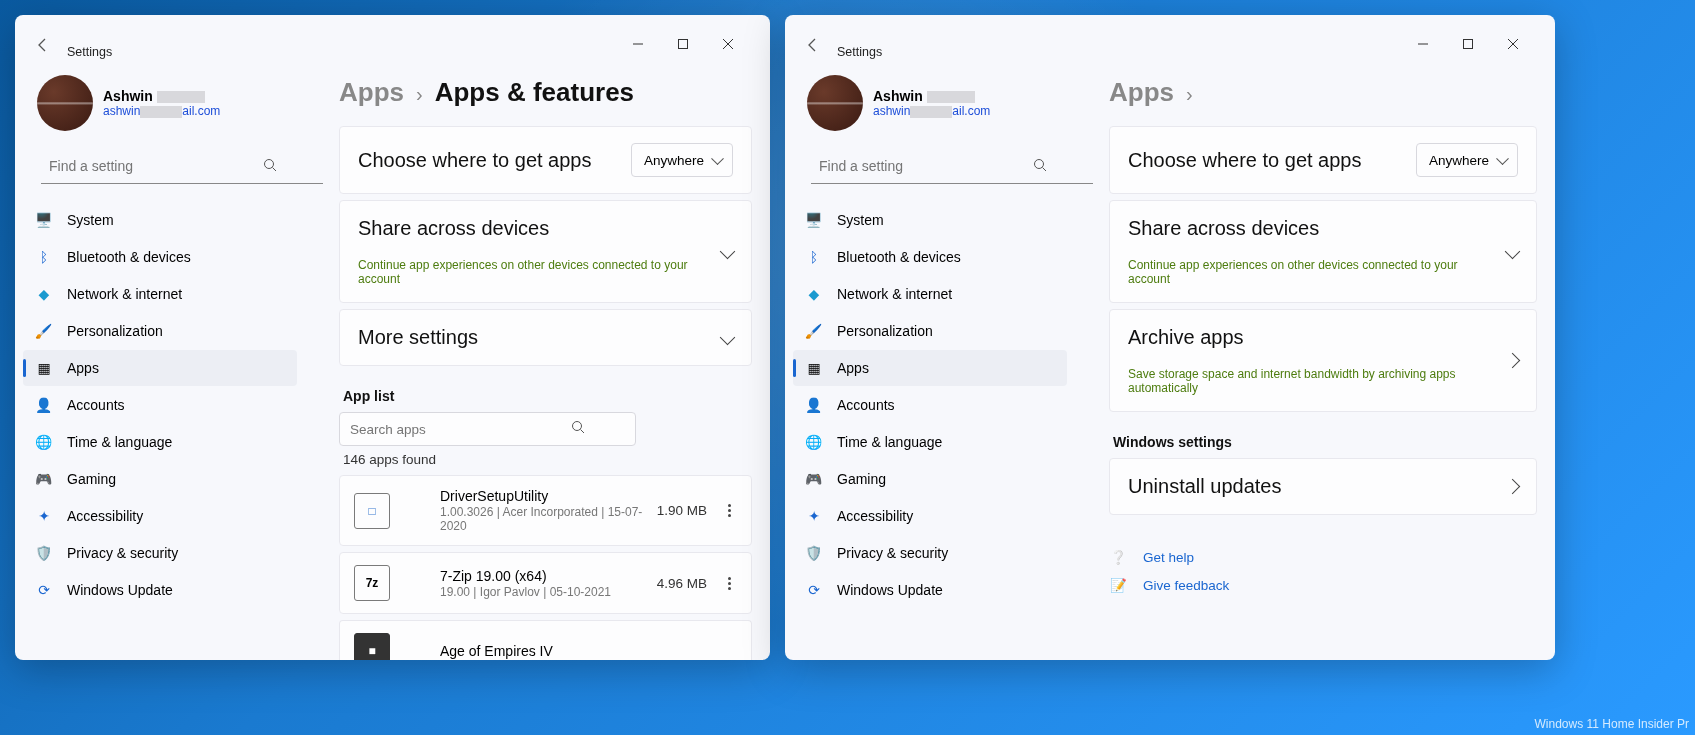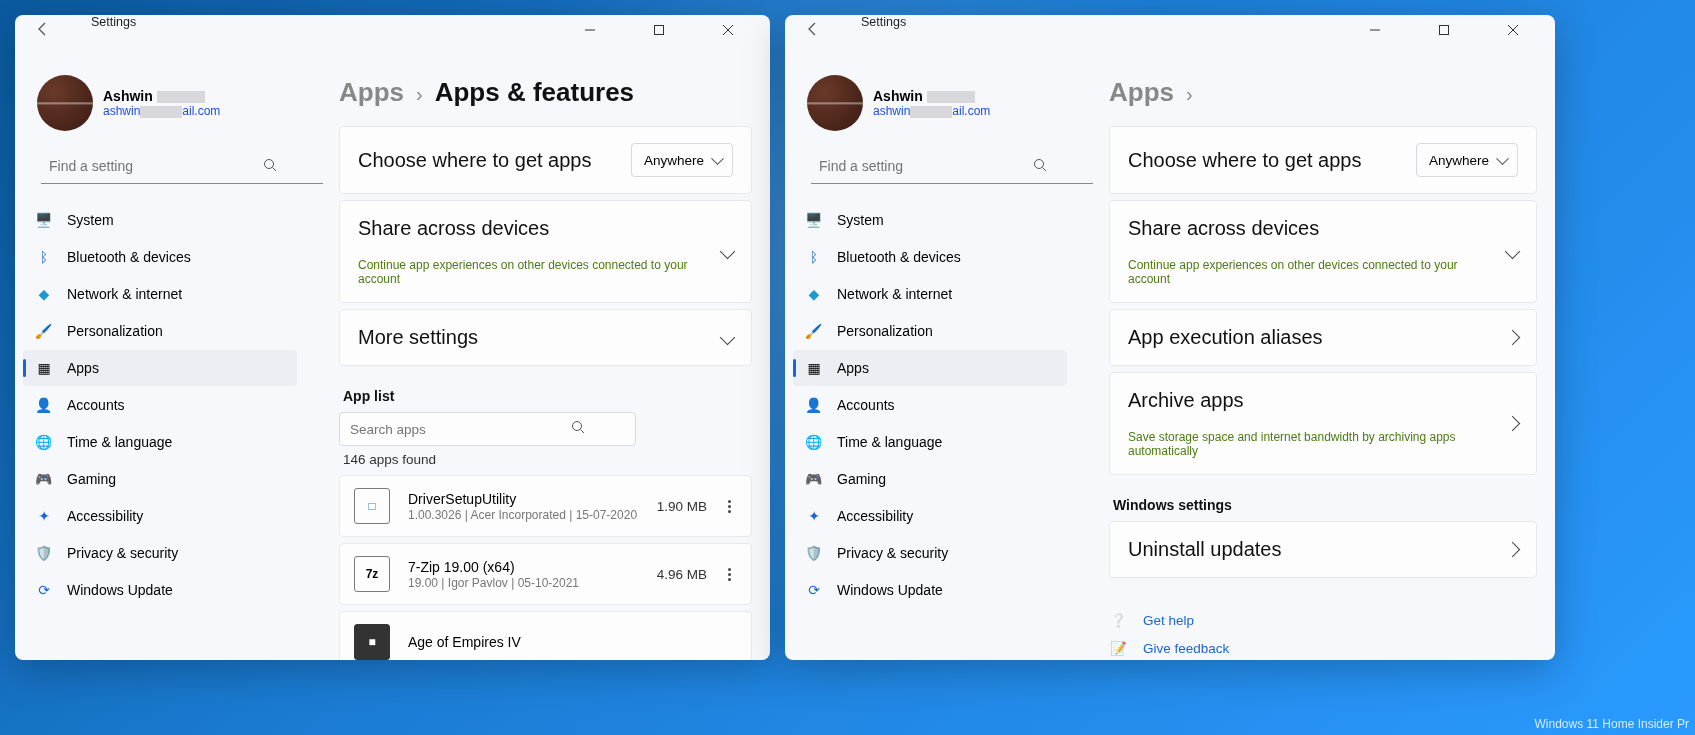--- a/index.html
+++ b/index.html
@@ -30,23 +30,22 @@
     display: flex;
     flex-direction: column;
     overflow: hidden;
   }
   .win-left { left: 15px; width: 755px; }
   .win-right { left: 785px; width: 770px; }
 
   .titlebar {
     height: 44px;
     display: flex;
-    align-items: flex-start;
+    align-items: flex-end;
     padding: 0 20px 0 14px;
-    gap: 24px;
   }
   .back-btn {
     width: 28px; height: 28px;
     display: flex; align-items: center; justify-content: center;
     color: #555;
   }
   .settings-title {
     font-size: 12.5px;
     margin-left: 10px;
     color: #222;
@@ -255,21 +254,21 @@
   }
   .app-icon {
     width: 34px; height: 34px;
     border: 1px solid #7a7a7a;
     border-radius: 3px;
     display: flex; align-items: center; justify-content: center;
     margin-right: 18px;
     font-size: 12px;
     font-weight: 600;
   }
-  .app-info { flex: 1; }
+  .app-info { flex: 1; margin-left: 32px; }
   .app-name { font-size: 14px; }
   .app-meta { font-size: 12px; color: #777; margin-top: 1px; }
   .app-size { font-size: 13.5px; color: #333; margin-right: 14px; }
   .app-more { width: 16px; display:flex; flex-direction:column; align-items:center; gap:2px;}
   .app-more span { width:3px; height:3px; border-radius:50%; background:#444; }
 
   .link-row {
     display: flex;
     align-items: center;
     gap: 14px;
@@ -578,28 +577,20 @@
       <div class="card">
         <div class="card-main">
           <div class="card-title">Share across devices</div>
           <div class="card-sub">Continue app experiences on other devices connected to your account</div>
         </div>
         <div class="card-ctrl">
             <div class="chevron chev-down"></div>
           </div>
       </div>
 
-      <div class="card">
-        <div class="card-main">
-            <div class="card-title">App execution aliases</div>
-          </div>
-        <div class="card-ctrl">
-            <div class="chevron chev-right"></div>
-          </div>
-      </div>
 
       <div class="card">
         <div class="card-main">
           <div class="card-title">Archive apps</div>
           <div class="card-sub">Save storage space and internet bandwidth by archiving apps automatically</div>
         </div>
         <div class="card-ctrl">
             <div class="chevron chev-right"></div>
           </div>
       </div>

